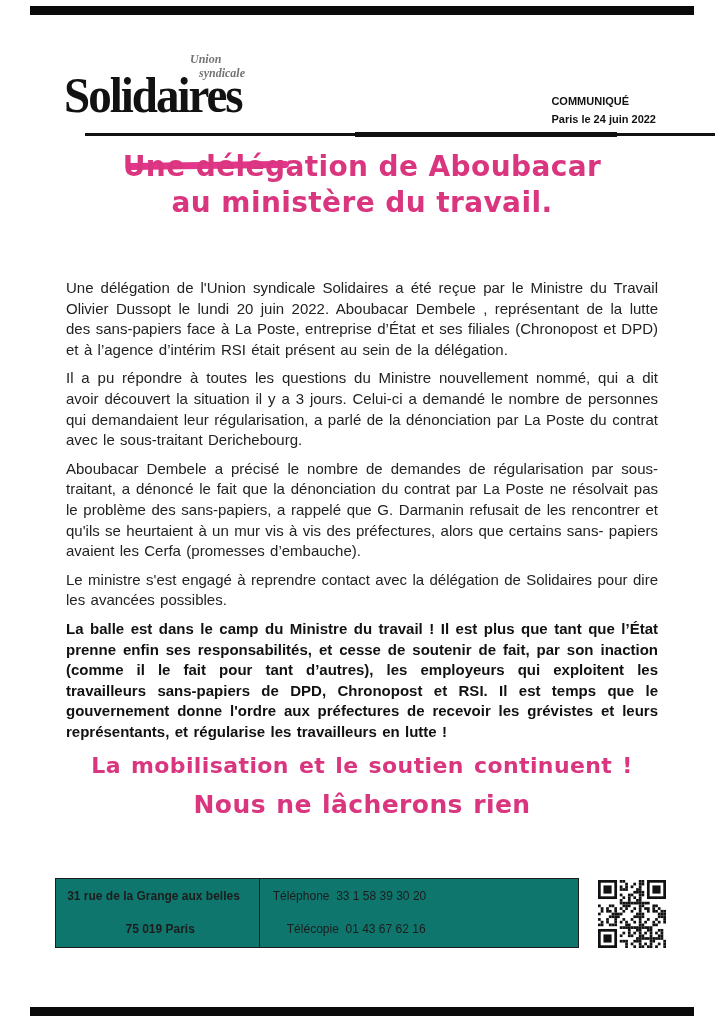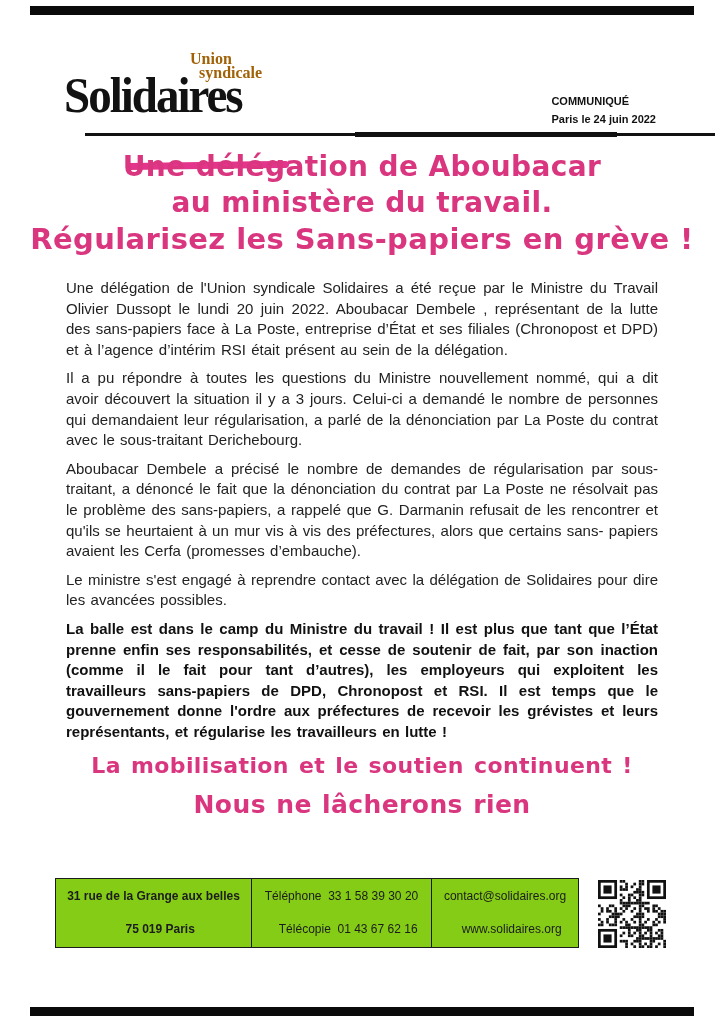--- a/index.html
+++ b/index.html
@@ -13,21 +13,21 @@
   .edge-bar.bottom { top:1007px; }
 
   
   .logo-wrap { position:absolute; left:64px; top:50px; width:260px; height:75px; }
   .brand {
     font-family:"Liberation Serif", serif; font-weight:bold; font-size:47px;
     letter-spacing:-2px; color:#121212; transform:scaleY(1.08); transform-origin:left top;
     position:absolute; left:0; top:16px; white-space:nowrap;
   }
   .union { position:absolute; left:126px; top:2px; font-family:"Liberation Serif", serif;
-    font-weight:bold; font-size:16px; color:#a16207; line-height:14px; }
+    font-weight:bold; font-size:12px; color:#737373; line-height:14px;font-style:italic; }
   .union .l2 { padding-left:9px; }
   .brush {
     position:absolute; left:62px; top:112px; width:163px; height:7px;
     border-radius:4px; transform:rotate(-0.8deg);
   }
   .comm-block { position:absolute; right:68px; top:92px; text-align:left;
     font-weight:bold; font-size:11px; line-height:18px; color:#111; }
   .header-rule { position:absolute; left:85px; top:133px; width:630px; height:2.5px; background:#111; }
   .header-rule-thick { position:absolute; left:355px; top:131.5px; width:262px; height:5px; background:#111; }
 
@@ -44,21 +44,21 @@
   .body-copy p { margin-bottom:8px; }
   .body-copy p.strong { font-weight:bold; color:#111; }
 
   .closing-1 { font-family:"DejaVu Sans", sans-serif; font-weight:bold; font-size:22px;
     text-align:center; margin-top:14px; letter-spacing:0.4px; word-spacing:2px; }
   .closing-2 { font-family:"DejaVu Sans", sans-serif; font-weight:bold; font-size:25px;
     text-align:center; margin-top:18px; letter-spacing:0.4px; }
 
   
   .footer-table { position:absolute; left:55px; top:878px; width:524px; height:70px;
-    border:1.6px solid #1c1c1c; display:flex; background:#84cc16; }
+    border:1.6px solid #1c1c1c; display:flex; background:#0f766e;gap:8px; }
   .footer-cell { flex:1; text-align:center; padding-top:9px; font-size:12px;
     line-height:16.5px; color:#1c1c1c; white-space:pre-wrap; }
   .footer-cell + .footer-cell { border-left:1.4px solid #1c1c1c; }
   .footer-cell.c1 { font-weight:bold; flex:0 0 195px; }
   .footer-cell.c2 { flex:0 0 180px; }
   .qr { position:absolute; left:598px; top:880px; width:68px; height:68px; }
 </style>
 </head>
 <body>
 
@@ -78,41 +78,38 @@
   <div>COMMUNIQUÉ</div>
   <div>Paris le 24 juin 2022</div>
 </div>
 
 <div class="header-rule"></div>
 <div class="header-rule-thick"></div>
 
 <div class="doc-title">
   <div class="t-line" style="color: rgb(217, 54, 127);">Une délégation de Aboubacar</div>
   <div class="t-line" style="color: rgb(217, 54, 127);">au ministère du travail.</div>
-  <div class="t-line t-line3" style="color: rgb(217, 54, 127);">Régularisez les Sans-papiers en grève !</div>
 </div>
 
 <div class="body-copy">
   <p>Une délégation de l'Union syndicale Solidaires a été reçue par le Ministre du Travail Olivier Dussopt le lundi 20 juin 2022. Aboubacar Dembele , représentant de la lutte des sans-papiers face à La Poste, entreprise d’État et ses filiales (Chronopost et DPD) et à l’agence d’intérim RSI était présent au sein de la délégation.</p>
   <p>Il a pu répondre à toutes les questions du Ministre nouvellement nommé, qui a dit avoir découvert la situation il y a 3 jours. Celui-ci a demandé le nombre de personnes qui demandaient leur régularisation, a parlé de la dénonciation par La Poste du contrat avec le sous-traitant Derichebourg.</p>
   <p>Aboubacar Dembele a précisé le nombre de demandes de régularisation par sous-traitant, a dénoncé le fait que la dénonciation du contrat par La Poste ne résolvait pas le problème des sans-papiers, a rappelé que G. Darmanin refusait de les rencontrer et qu'ils se heurtaient à un mur vis à vis des préfectures, alors que certains sans- papiers avaient les Cerfa (promesses d’embauche).</p>
   <p>Le ministre s'est engagé à reprendre contact avec la délégation de Solidaires pour dire les avancées possibles.</p>
   <p class="strong">La balle est dans le camp du Ministre du travail ! Il est plus que tant que l’État prenne enfin ses responsabilités, et cesse de soutenir de fait, par son inaction (comme il le fait pour tant d’autres), les employeurs qui exploitent les travailleurs sans-papiers de DPD, Chronopost et RSI. Il est temps que le gouvernement donne l'ordre aux préfectures de recevoir les grévistes et leurs représentants, et régularise les travailleurs en lutte !</p>
 
   <div class="closing-1" style="color: rgb(217, 54, 127);">La mobilisation et le soutien continuent !</div>
   <div class="closing-2" style="color: rgb(217, 54, 127);">Nous ne lâcherons rien</div>
 </div>
 
 <div class="footer-table">
   <div class="footer-cell c1"><span>31 rue de la Grange aux belles</span><br>
     <span>75 019 Paris</span></div>
   <div class="footer-cell c2"><span>Téléphone  33 1 58 39 30 20</span><br>
     <span>Télécopie  01 43 67 62 16</span></div>
-  <div class="footer-cell c3"><span>contact@solidaires.org</span><br>
-    <span>www.solidaires.org</span></div>
 </div>
 
 <svg class="qr" id="qr" viewBox="0 0 25 25" aria-hidden="true">
     <rect x="0" y="0" width="25" height="25" fill="#ffffff"></rect>
     <rect x="8" y="0" width="1" height="1" fill="#111"></rect>
     <rect x="9" y="0" width="1" height="1" fill="#111"></rect>
     <rect x="15" y="0" width="1" height="1" fill="#111"></rect>
     <rect x="16" y="0" width="1" height="1" fill="#111"></rect>
     <rect x="10" y="1" width="1" height="1" fill="#111"></rect>
     <rect x="13" y="1" width="1" height="1" fill="#111"></rect>

